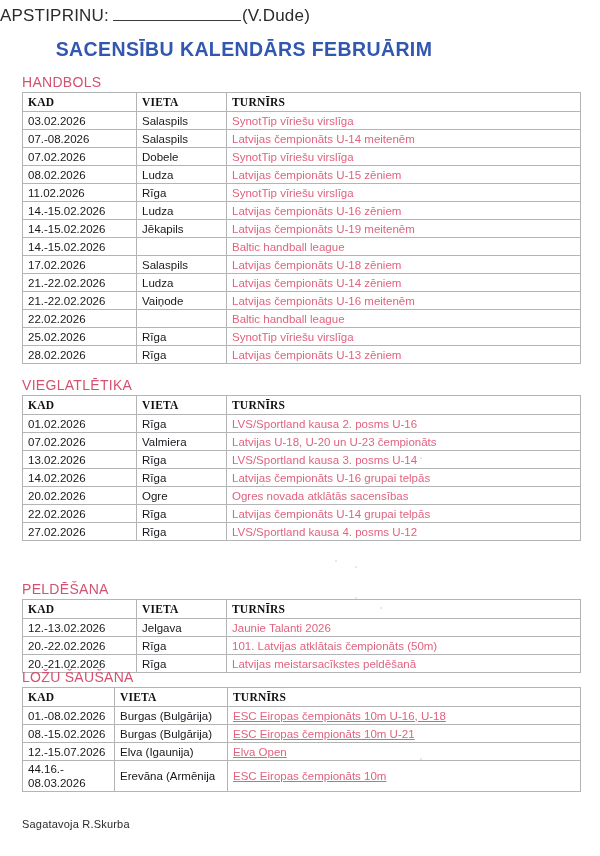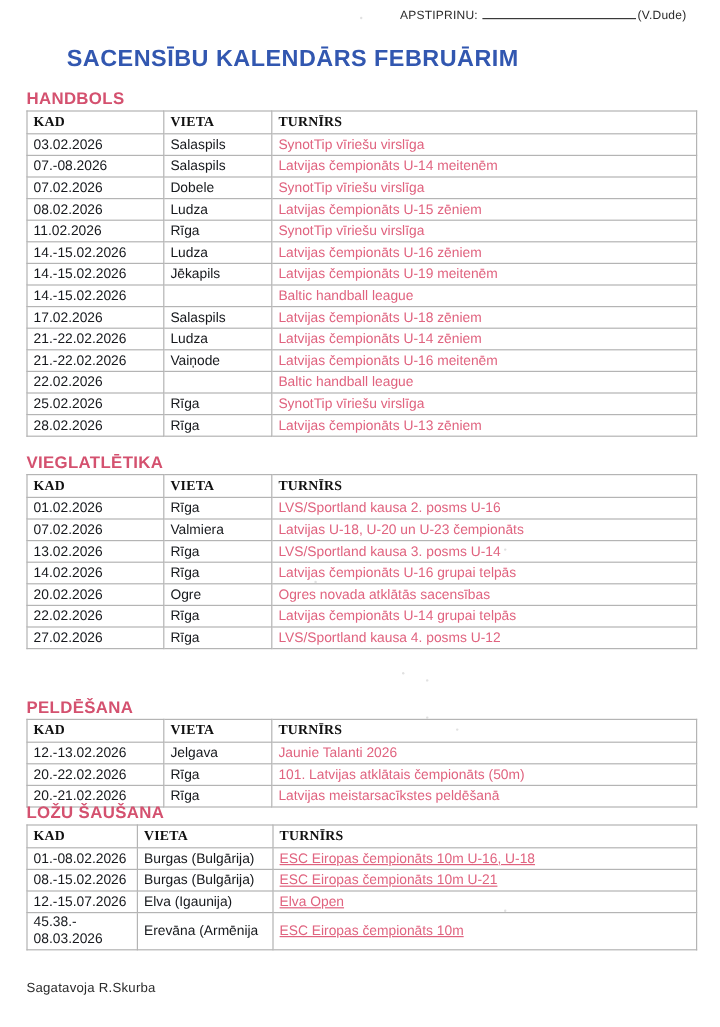--- a/index.html
+++ b/index.html
@@ -20,24 +20,24 @@
     inset: 0;
     padding: 0;
   }
 
   
   .approve-row {
     position: absolute;
     top: 6px;
     left: 0;
     width: 600px;
-    text-align: right;
+    text-align: left;
     padding-right: 28px;
     box-sizing: border-box;
-    font-size: 10px;
+    font-size: 17px;
     color: #2b2b2b;
     letter-spacing: 0.2px;
   }
   .approve-rule {
     display: inline-block;
     width: 128px;
     border-bottom: 1px solid #3a3a3a;
     margin: 0 1px 0 4px;
     height: 9px;
     vertical-align: baseline;
@@ -62,21 +62,20 @@
     left: 22px;
     width: 558px;
   }
   .section-title {
     font-size: 14px;
     letter-spacing: 0.3px;
     color: #d4516f;
     line-height: 17px;
     margin-bottom: 1px;
     white-space: nowrap;
-    font-weight: bold;
   }
 
   table.cal {
     border-collapse: collapse;
     width: 558px;
     table-layout: fixed;
     padding-left: 30px;
   }
   table.cal td, table.cal th {
     border: 1px solid #b4b4b4;
@@ -332,21 +331,21 @@
               <td class="c-kad sw-kad">08.-15.02.2026</td>
               <td class="c-vieta sw-vieta">Burgas (Bulgārija)</td>
               <td class="c-turnirs sw-turn link">ESC Eiropas čempionāts 10m U-21</td>
             </tr>
             <tr>
               <td class="c-kad sw-kad">12.-15.07.2026</td>
               <td class="c-vieta sw-vieta">Elva (Igaunija)</td>
               <td class="c-turnirs sw-turn link">Elva Open</td>
             </tr>
             <tr>
-              <td class="c-kad sw-kad tall two-line"><span>45.38.-</span><br><span>08.03.2026</span></td>
+              <td class="c-kad sw-kad tall two-line"><span>44.16.-</span><br><span>08.03.2026</span></td>
               <td class="c-vieta sw-vieta tall">Erevāna (Armēnija</td>
               <td class="c-turnirs sw-turn link tall">ESC Eiropas čempionāts 10m</td>
             </tr>
           </tbody>
         </table>
       </div>
     </div>
 
   <div class="footer">Sagatavoja R.Skurba</div>
 

